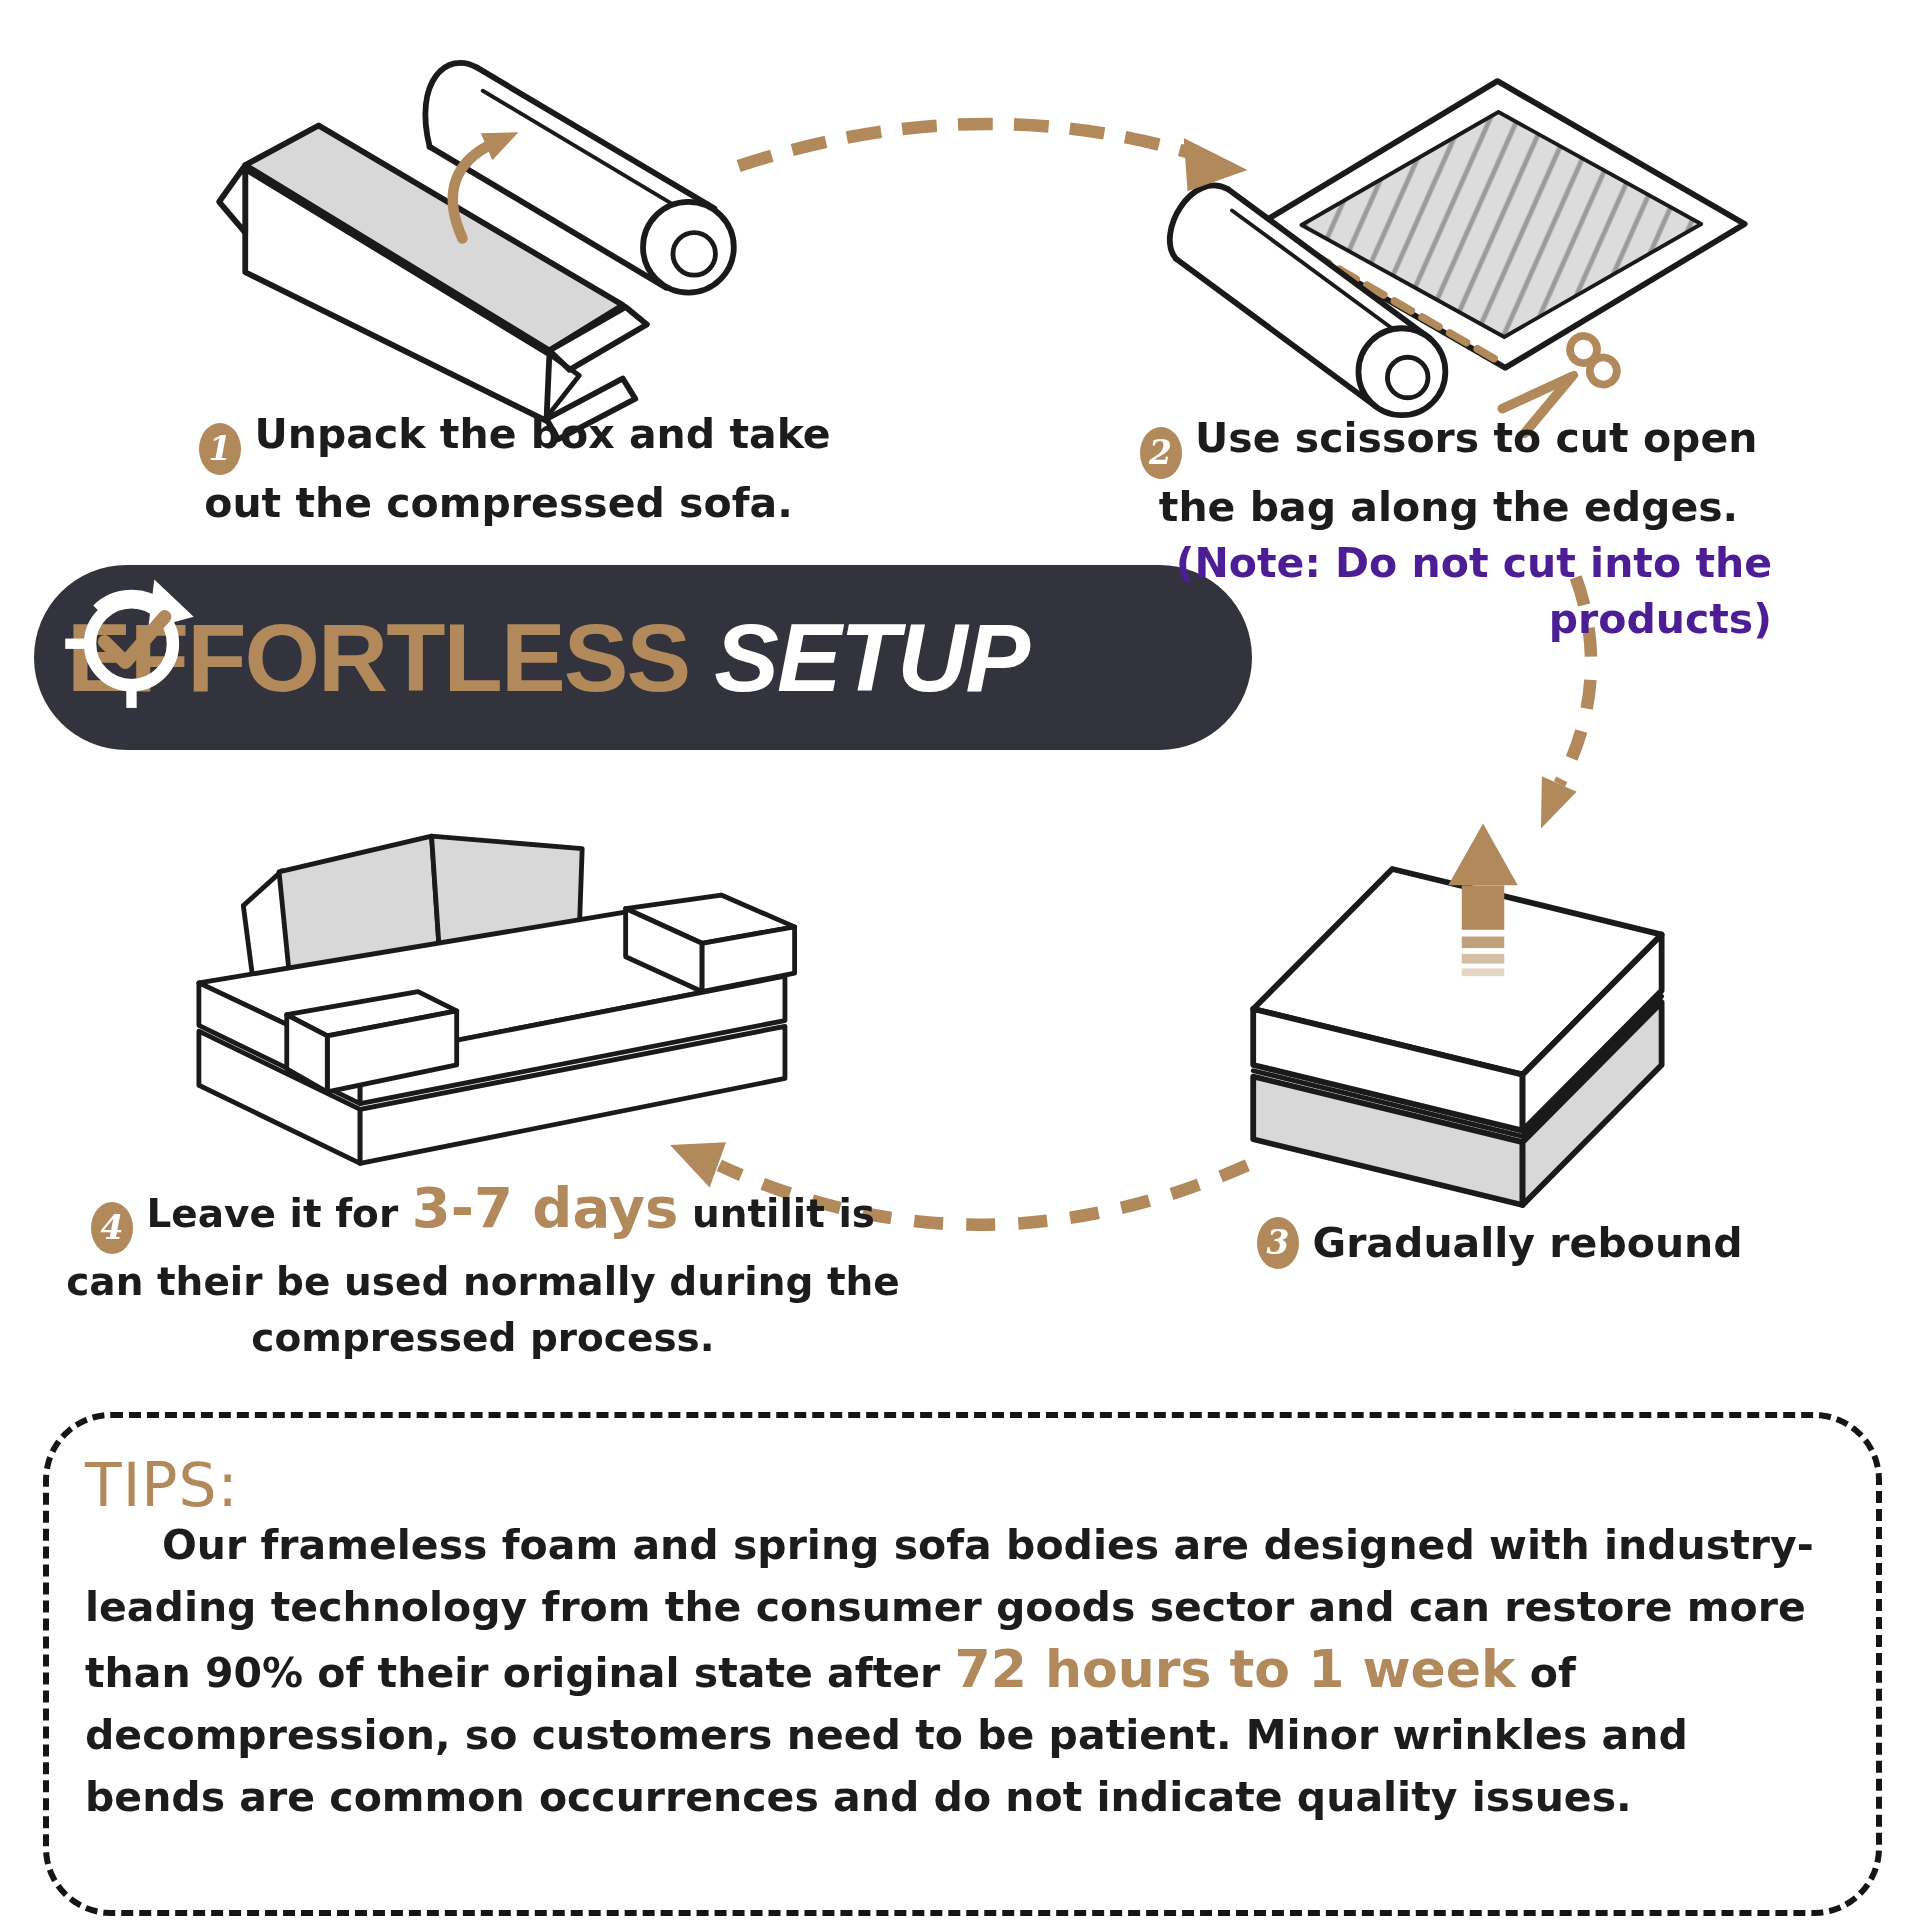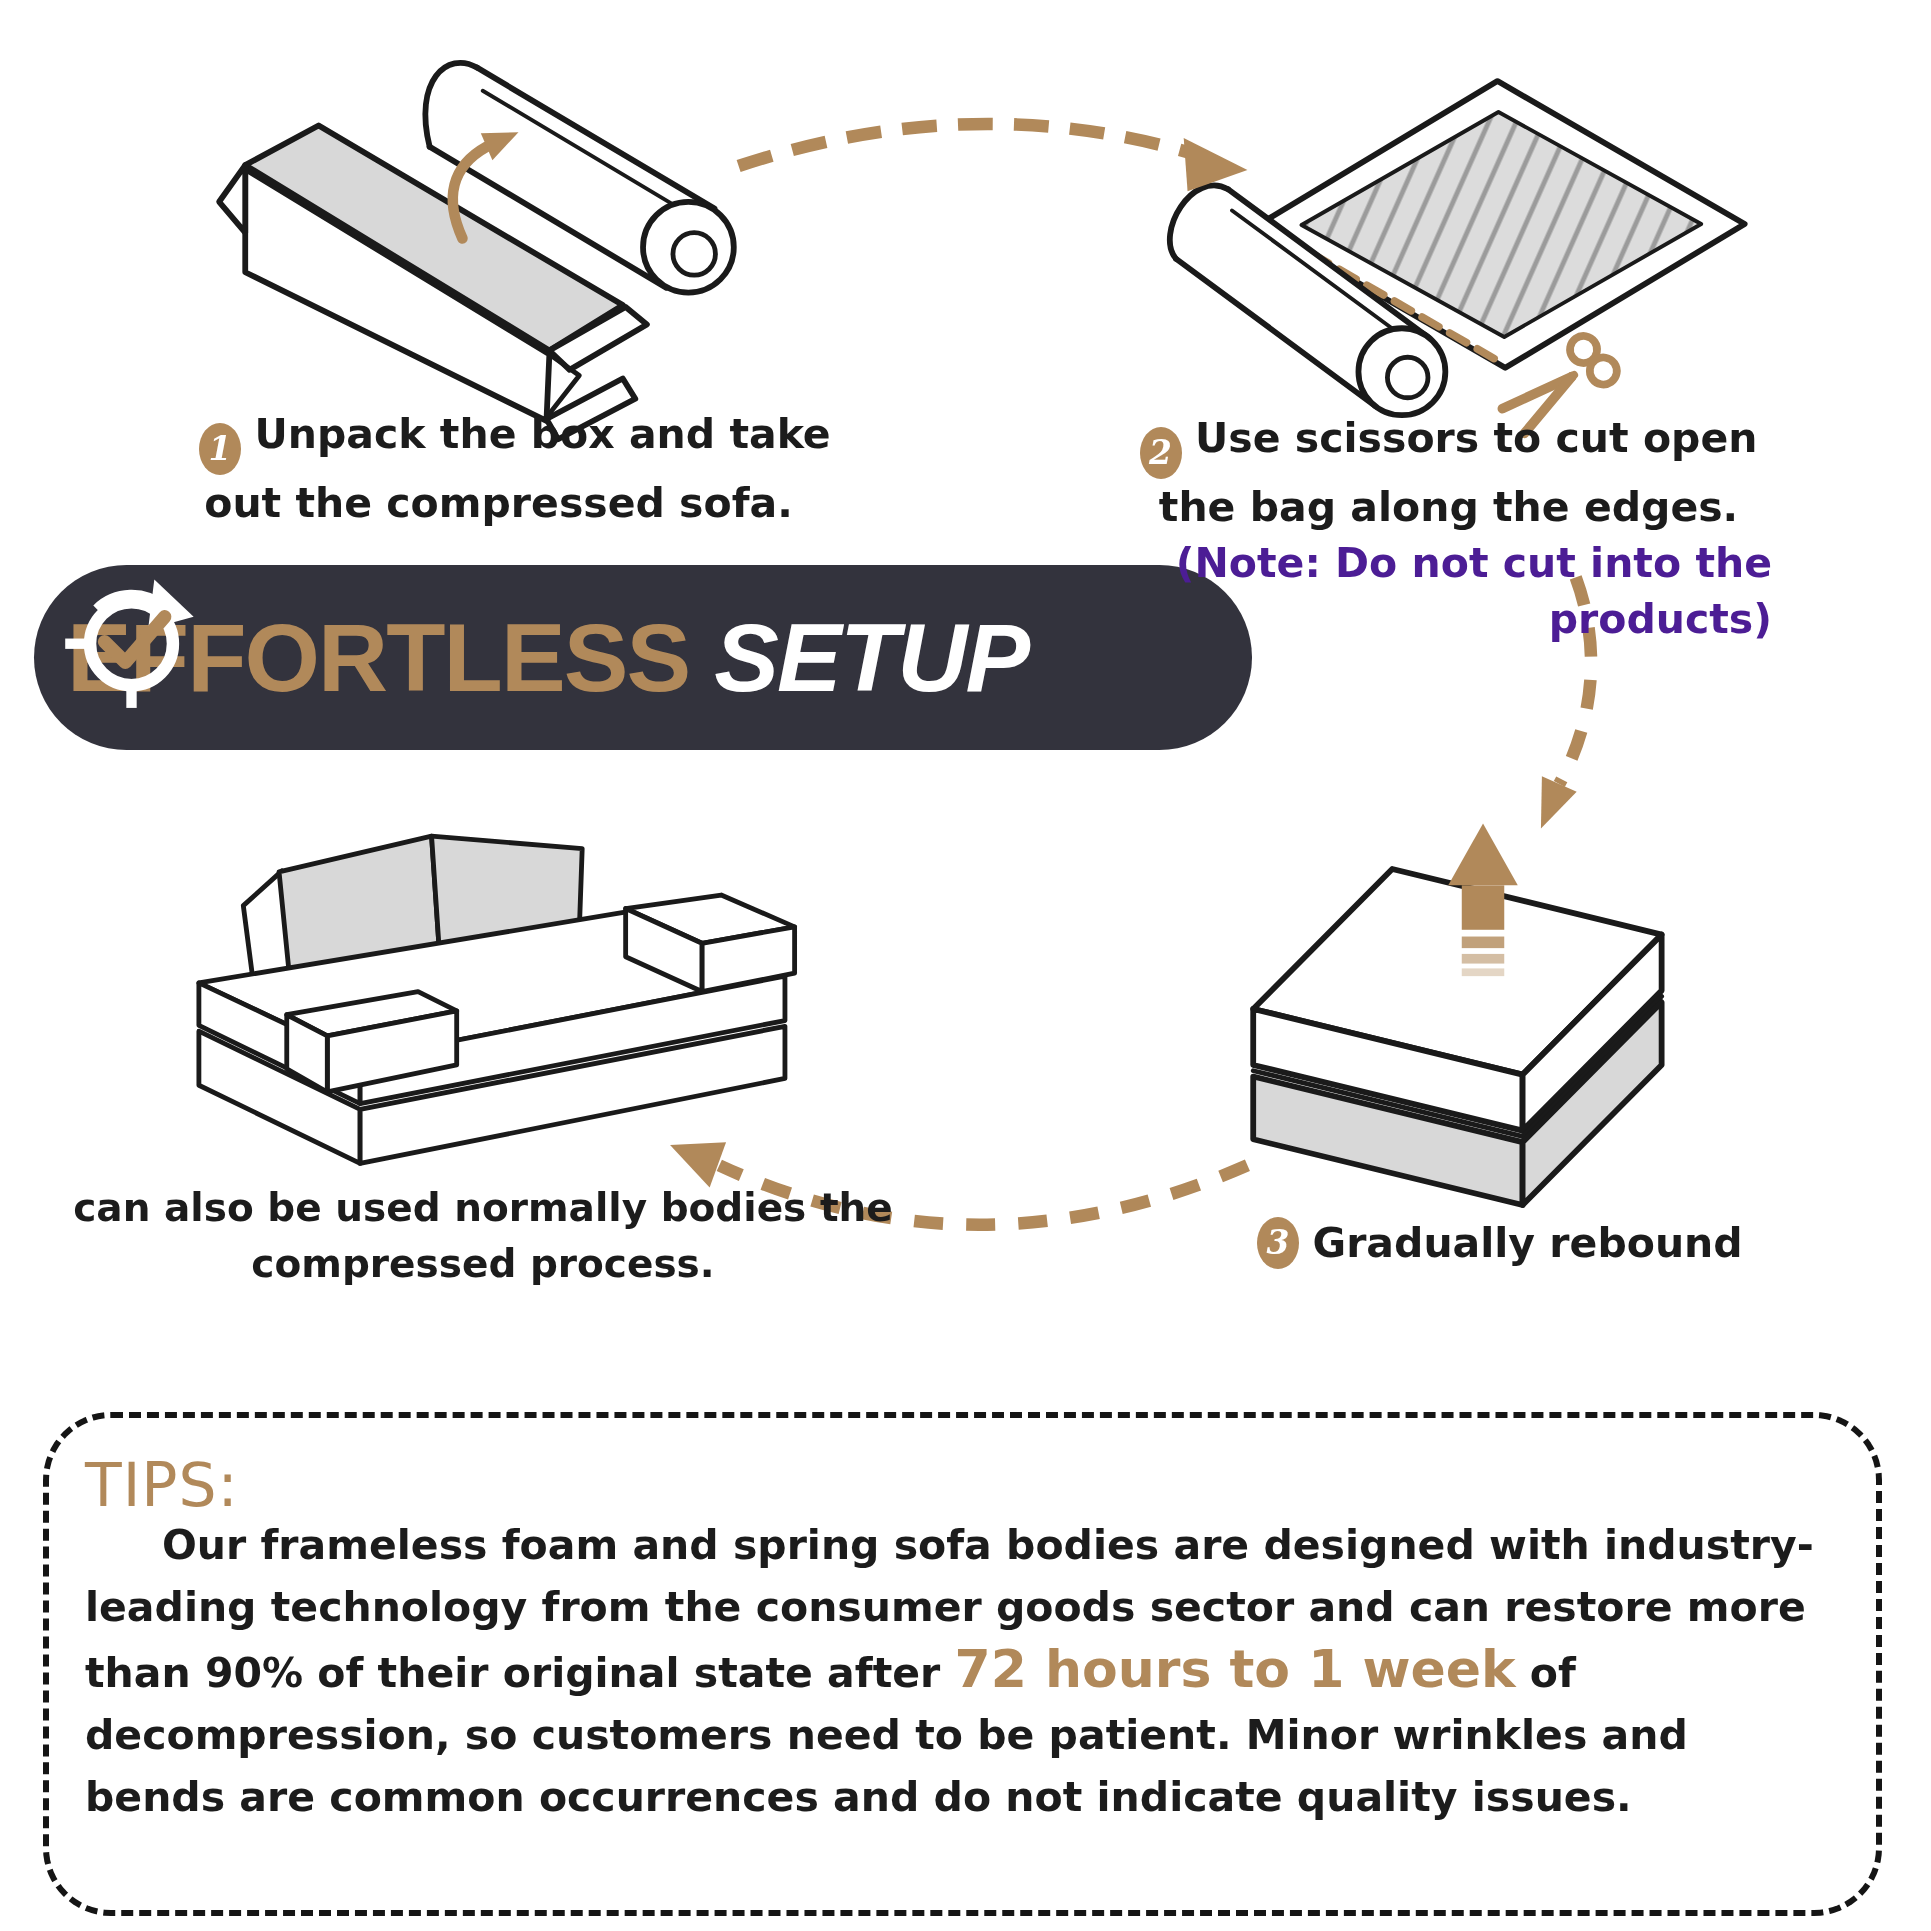--- a/index.html
+++ b/index.html
@@ -148,21 +148,22 @@
     <div class="ln note-line">(Note: Do not cut into the</div>
     <div class="ln note-line">products)</div>
   </div>
 
   <div class="step3">
     <span class="badge">3</span>
     <span>Gradually rebound</span>
   </div>
 
   <div class="caption step4">
-    <div class="ln">can also be used normally bodies the</div>
+    <div class="ln"><span class="badge">4</span><span>Leave it for </span><span class="accent-big">3-7 days</span><span> untilit is</span></div>
+    <div class="ln">can their be used normally during the</div>
     <div class="ln">compressed process.</div>
   </div>
 
   <div class="tips-box"></div>
   <div class="tips-heading">TIPS:</div>
   <div class="tips-body">
     <span>Our frameless foam and spring sofa bodies are designed with industry-leading technology from the consumer goods sector and can restore more than 90% of their original state after </span><span class="tips-accent">72 hours to 1 week</span><span> of decompression, so customers need to be patient. Minor wrinkles and bends are common occurrences and do not indicate quality issues.</span>
   </div>
 
 </div>

